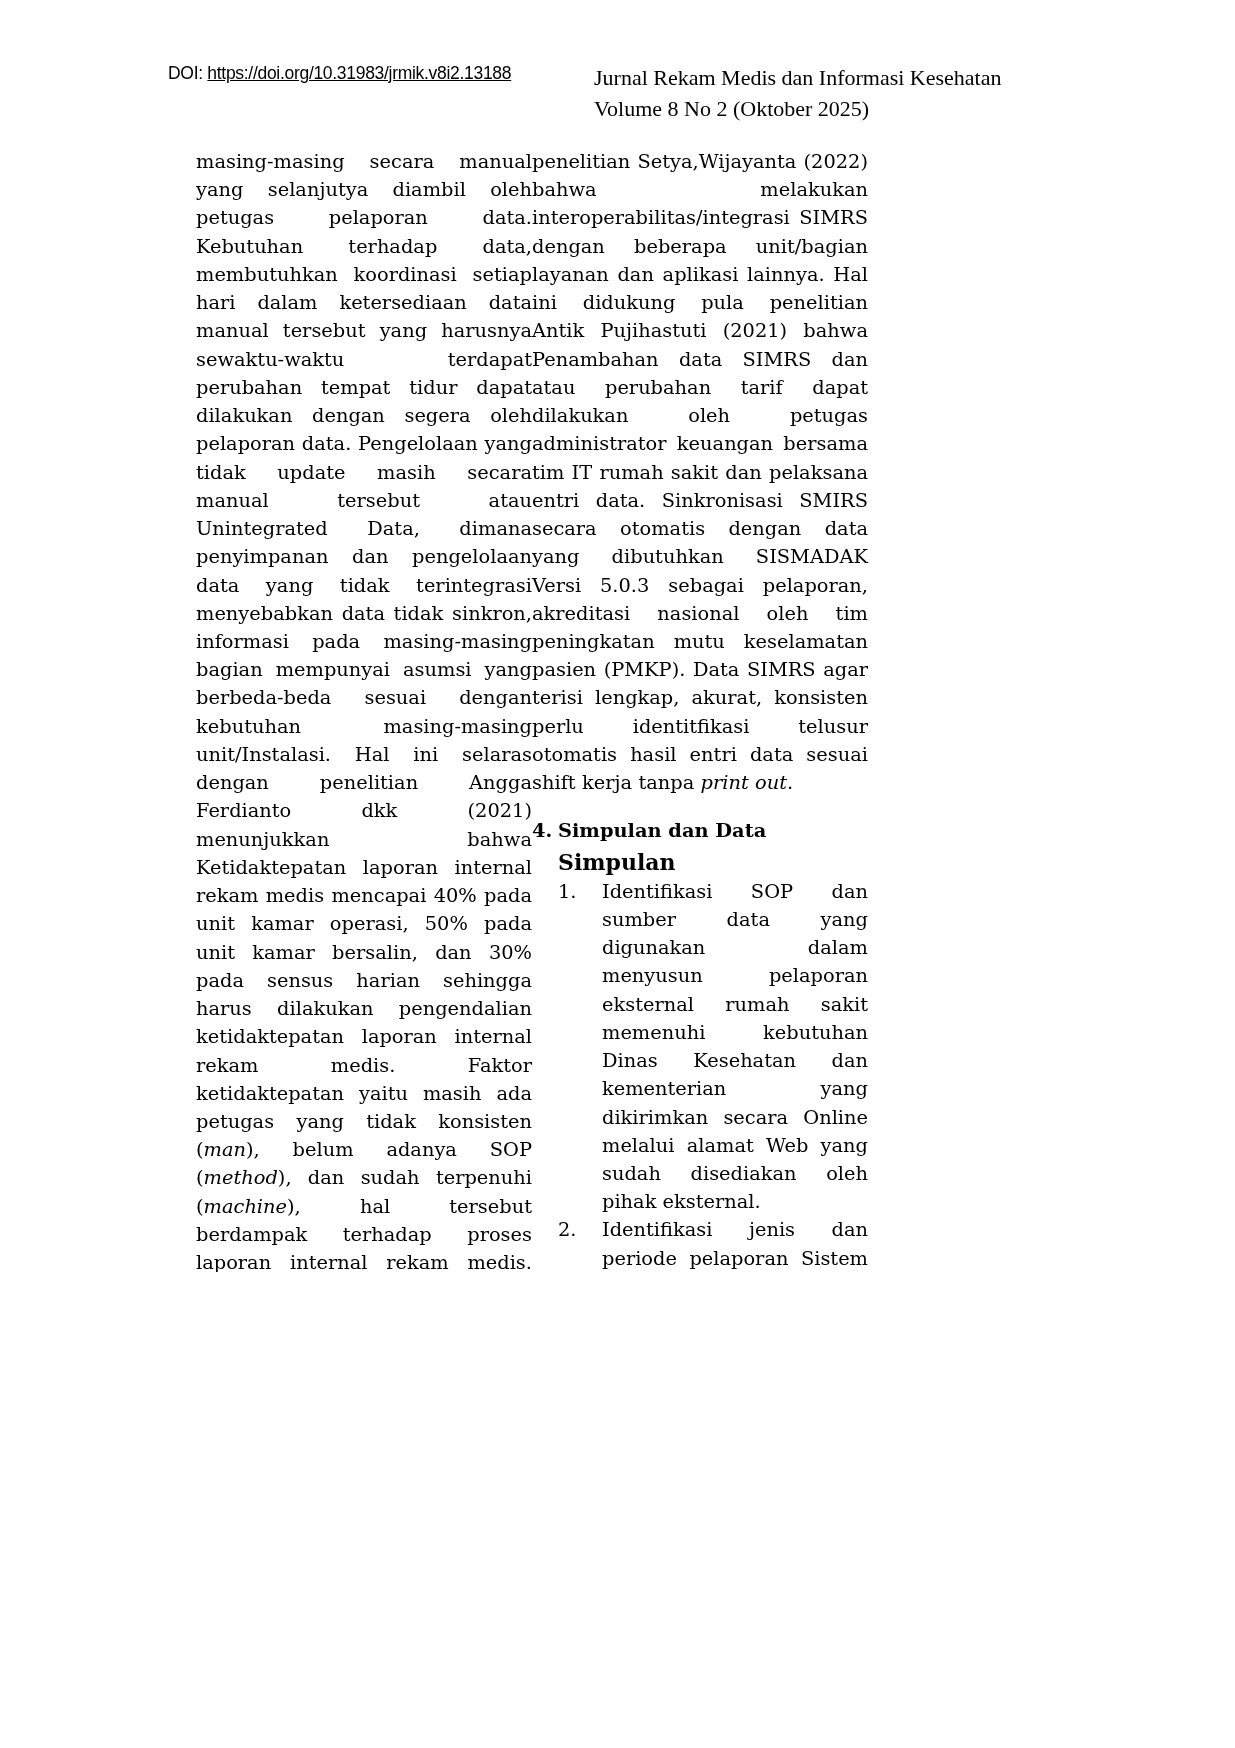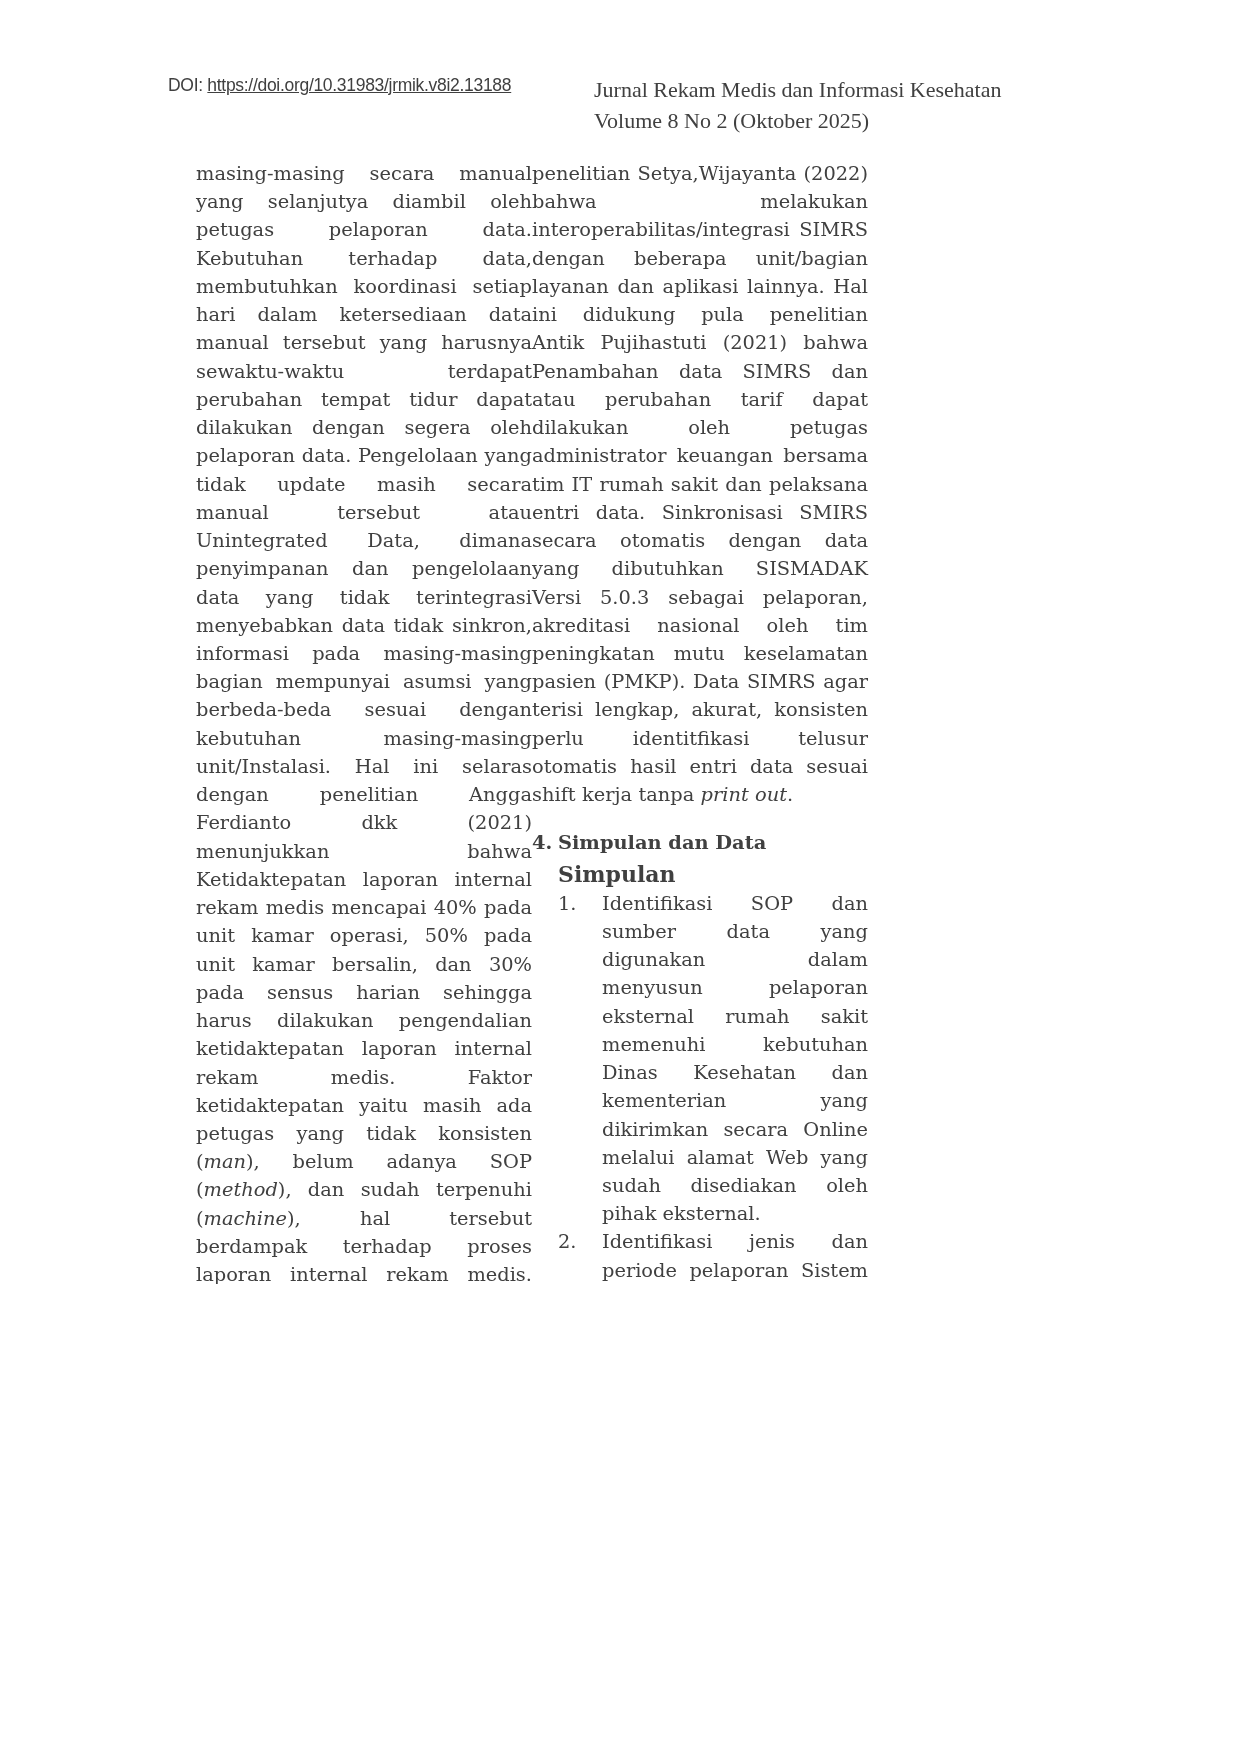--- a/index.html
+++ b/index.html
@@ -5,23 +5,23 @@
   html, body {
     margin: 0;
     padding: 0;
     background: #ffffff;
   }
   .page {
     position: relative;
     width: 1235px;
     height: 1272px;
     background: #ffffff;
-    margin: 12px auto;
+    margin: 0 auto;
     font-family: "DejaVu Serif", "Liberation Serif", serif;
-    color: #404040;
+    color: #000000;
     overflow: hidden;
     box-sizing: border-box;
   }
 
   
   .header {
     position: absolute;
     left: 168px;
     top: 62px;
     width: 900px;

